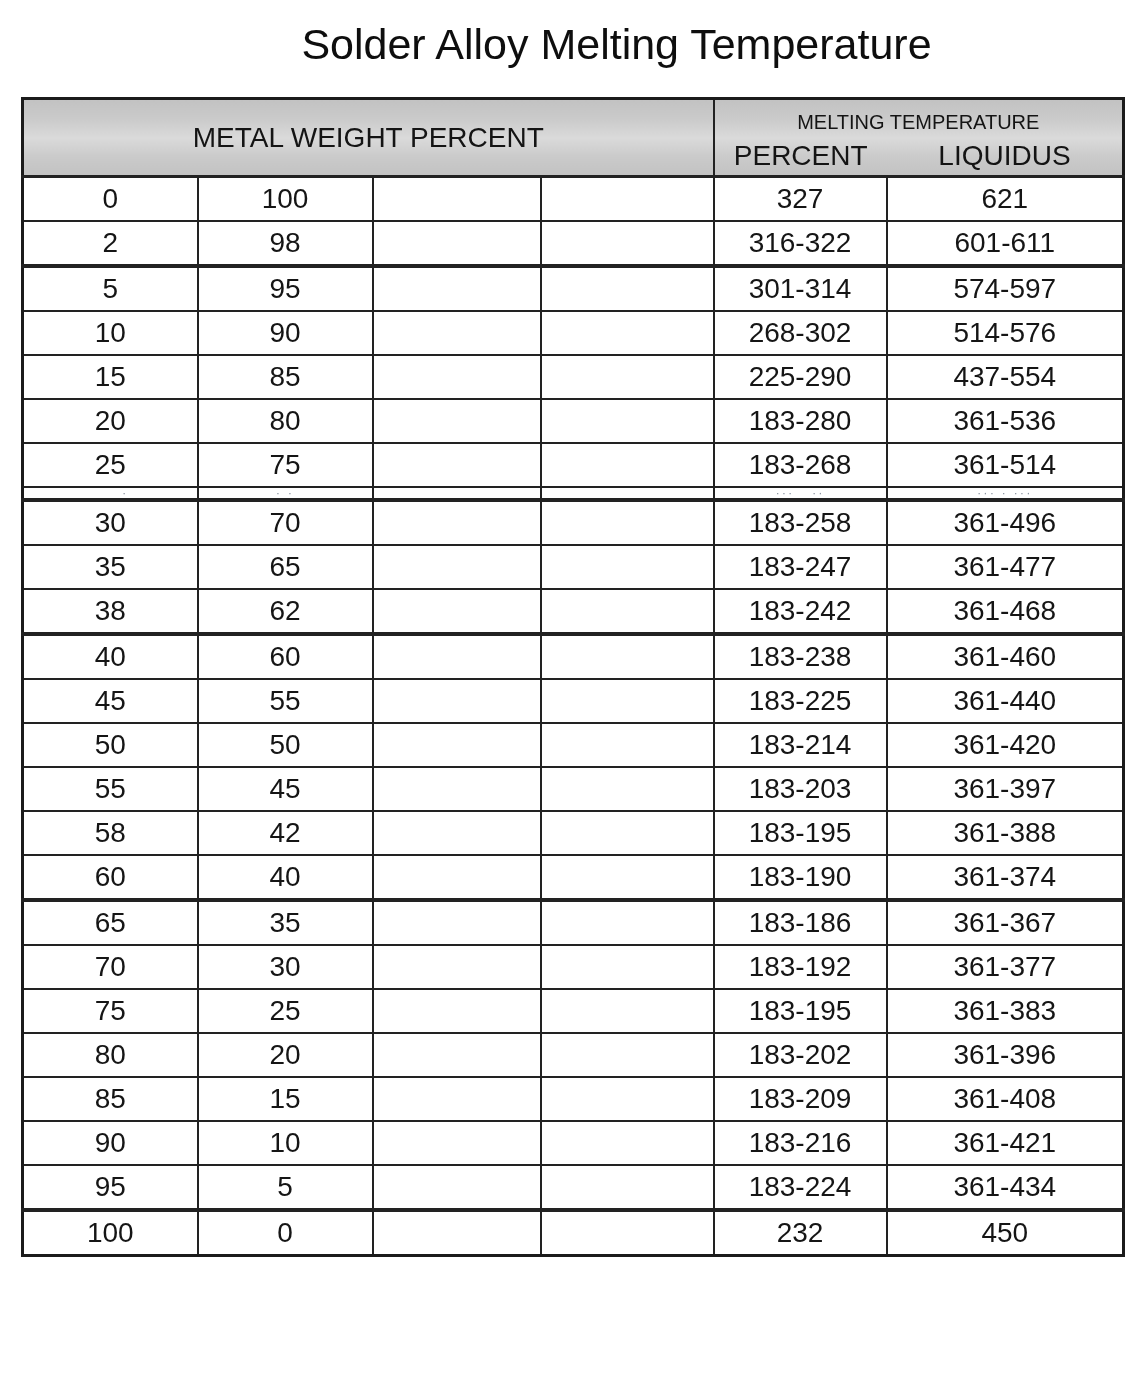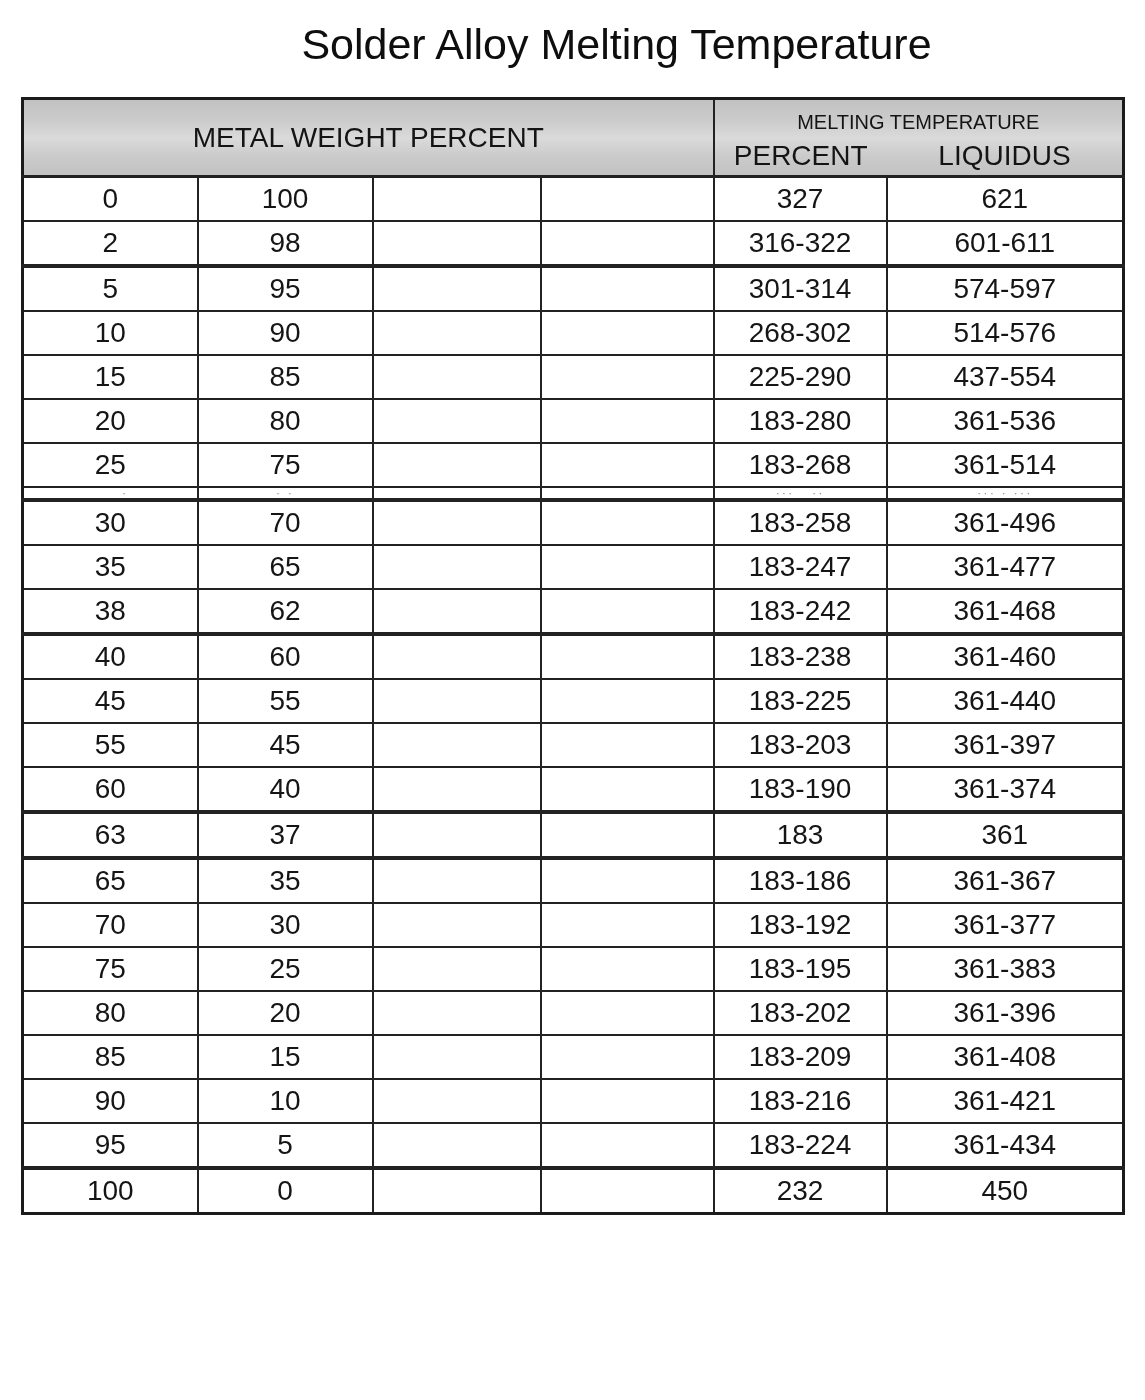--- a/index.html
+++ b/index.html
@@ -175,44 +175,52 @@
         </tr>
         <tr>
           <td>45</td>
           <td>55</td>
           <td></td>
           <td></td>
           <td>183-225</td>
           <td>361-440</td>
         </tr>
         <tr>
+          <td>50</td>
+          <td>50</td>
+          <td></td>
+          <td></td>
+          <td>183-214</td>
+          <td>361-420</td>
+        </tr>
+        <tr>
           <td>55</td>
           <td>45</td>
           <td></td>
           <td></td>
           <td>183-203</td>
           <td>361-397</td>
         </tr>
         <tr>
+          <td>58</td>
+          <td>42</td>
+          <td></td>
+          <td></td>
+          <td>183-195</td>
+          <td>361-388</td>
+        </tr>
+        <tr>
           <td>60</td>
           <td>40</td>
           <td></td>
           <td></td>
           <td>183-190</td>
           <td>361-374</td>
         </tr>
         <tr class="thick-top">
-          <td>63</td>
-          <td>37</td>
-          <td></td>
-          <td></td>
-          <td>183</td>
-          <td>361</td>
-        </tr>
-        <tr class="thick-top">
           <td>65</td>
           <td>35</td>
           <td></td>
           <td></td>
           <td>183-186</td>
           <td>361-367</td>
         </tr>
         <tr>
           <td>70</td>
           <td>30</td>

